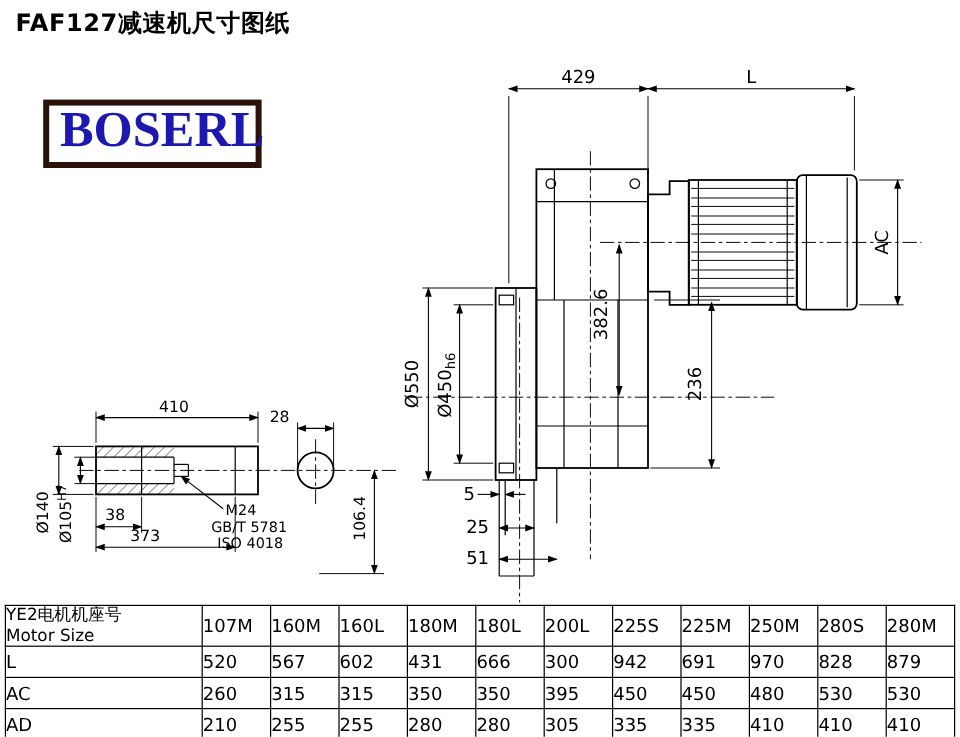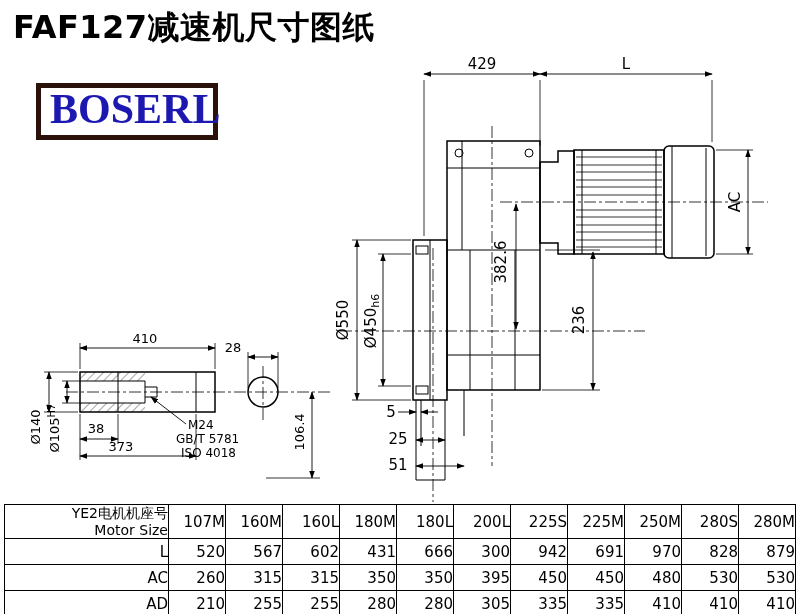--- a/index.html
+++ b/index.html
@@ -1,39 +1,39 @@
 <!DOCTYPE html>
 <html><head>
 <meta charset="utf-8">
 <style>
   html,body{margin:0;padding:0;}
   body{width:800px;height:614px;position:relative;background:#fff;overflow:hidden;
        font-family:"Liberation Sans","DejaVu Sans",sans-serif;color:#000;}
-  .page-title{position:absolute;left:13px;top:6px;font-size:32px;font-weight:bold;
+  .page-title{position:absolute;left:13px;top:6px;font-size:20px;font-weight:bold;
               letter-spacing:.5px;font-family:"DejaVu Sans",sans-serif;}
   .logo-box{position:absolute;left:36px;top:83px;width:182px;height:57px;
             border:5px solid #2a120a;background:#fff;display:flex;align-items:flex-start;
             padding-left:9px;box-sizing:border-box;}
   .logo-text{font-family:"Liberation Serif","DejaVu Serif",serif;font-size:42px;
              font-weight:bold;color:#1c18b0;line-height:1;}
   svg.drawing{position:absolute;left:0;top:0;}
   
   .ol{fill:none;stroke:#000;stroke-width:1.5;}
   .ml{fill:none;stroke:#000;stroke-width:1;}
   .tl{fill:none;stroke:#000;stroke-width:.8;}
   .ext{stroke:#000;stroke-width:.8;fill:none;}
   .dim{stroke:#000;stroke-width:.9;fill:none;}
   .cl{stroke:#000;stroke-width:.8;fill:none;stroke-dasharray:12 3 3 3;}
   .dtext{font-size:15px;fill:#000;text-anchor:middle;font-family:"DejaVu Sans",sans-serif;}
   .stext{font-size:13px;fill:#000;text-anchor:middle;font-family:"DejaVu Sans",sans-serif;}
   .ntext{font-size:12px;fill:#000;text-anchor:start;font-family:"DejaVu Sans",sans-serif;}
   
   table.spec{position:absolute;left:4px;top:504px;width:792px;border-collapse:collapse;
              table-layout:fixed;background:#fff;}
-  table.spec td{border:1px solid #000;text-align:right;vertical-align:middle;
+  table.spec td{border:1px solid #000;text-align:left;vertical-align:middle;
                 font-size:15px;padding:0;height:25px;font-family:"DejaVu Sans",sans-serif;}
   table.spec tr.hdr td{height:33px;}
   .hcell div{line-height:1.15;font-size:14px;}
 </style>
 </head>
 <body>
 
 <div class="page-title">FAF127减速机尺寸图纸</div>
 
 <div class="logo-box">

